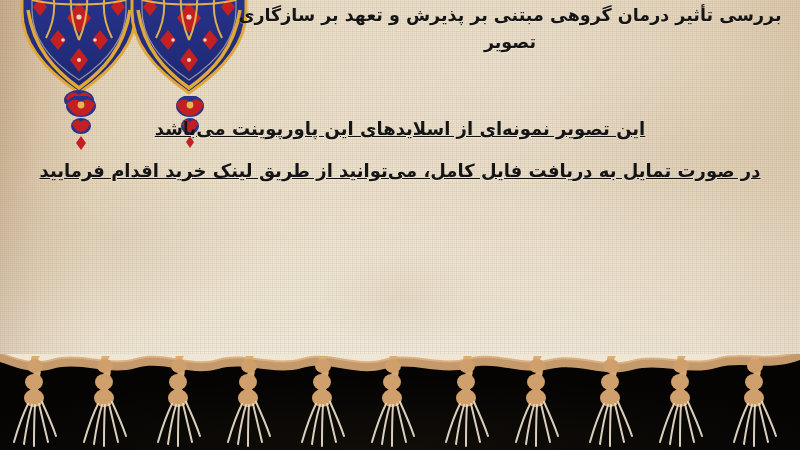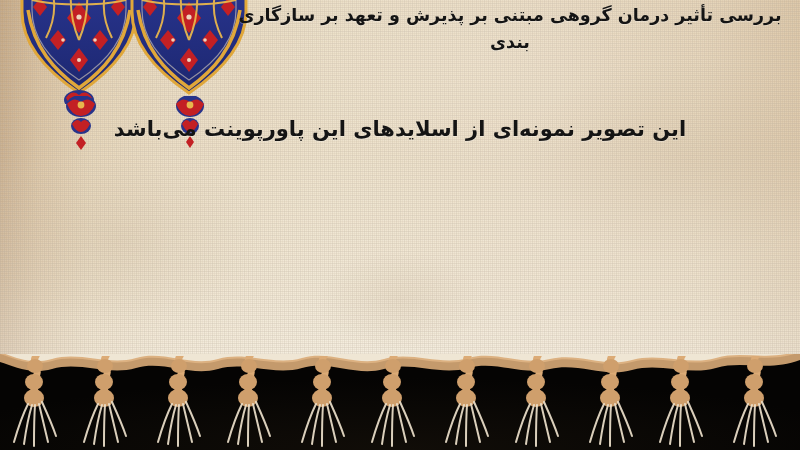--- a/index.html
+++ b/index.html
@@ -104,25 +104,26 @@
     white-space:nowrap;
     text-shadow:0 1px 0 rgba(255,255,255,0.28);
   }
   .body-block{
     position:absolute;
     top:108px;right:0;width:800px;
     text-align:center;
   }
   .body-line{
     color:#141414;
-    font-size:21px;
+    font-size:18px;
     line-height:42px;
     font-weight:700;
     white-space:nowrap;
     text-shadow:0 1px 0 rgba(255,255,255,0.28);
+    text-decoration:underline;
   }
 
   
   .fringe-band{
     position:absolute;
     left:0;bottom:0;width:800px;height:96px;
     background:#080604;
     overflow:hidden;
   }
   .fringe-band .black-fade{
@@ -258,25 +259,26 @@
         </g>
         <path d="M18 40 l4 6 -4 6 -4 -6 Z" fill="#c32024"></path>
       </svg>
     </div>
   </div>
 
   <div class="text-layer">
 
     <div class="title-block">
       <div class="title-line">بررسی تأثیر درمان گروهی مبتنی بر پذیرش و تعهد بر سازگاری</div>
-      <div class="title-line">بندی</div>
+      <div class="title-line">تصویر</div>
     </div>
 
     <div class="body-block">
       <div class="body-line">این تصویر نمونه‌ای از اسلایدهای این پاورپوینت می‌باشد</div>
+      <div class="body-line">در صورت تمایل به دریافت فایل کامل، می‌توانید از طریق لینک خرید اقدام فرمایید</div>
     </div>
 
   </div>
 
   <div class="fringe-band">
     <div class="black-fade"></div>
 
     <svg class="selvedge" viewBox="0 0 800 34" preserveAspectRatio="none">
       <path d="M0 0 L800 0 L800 12
                C770 24 742 12 716 20

